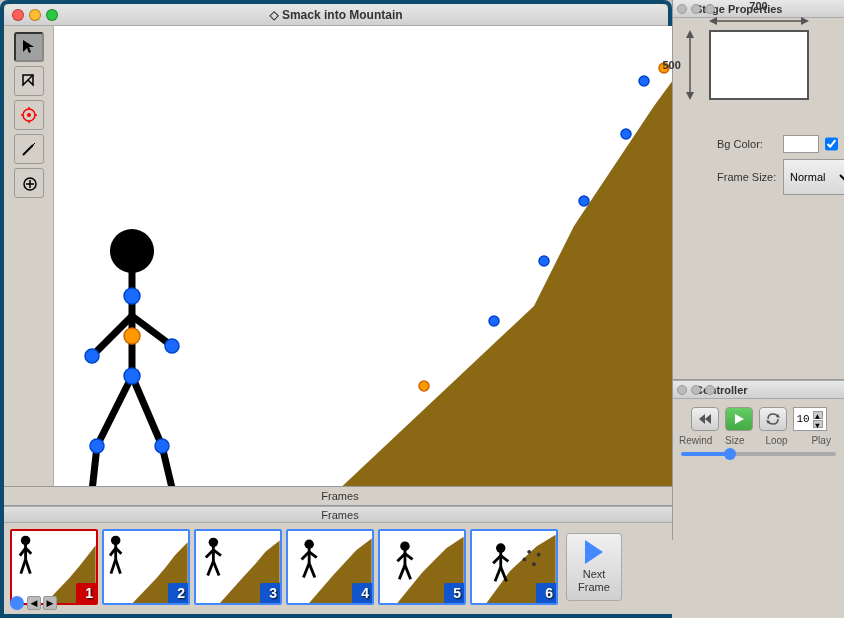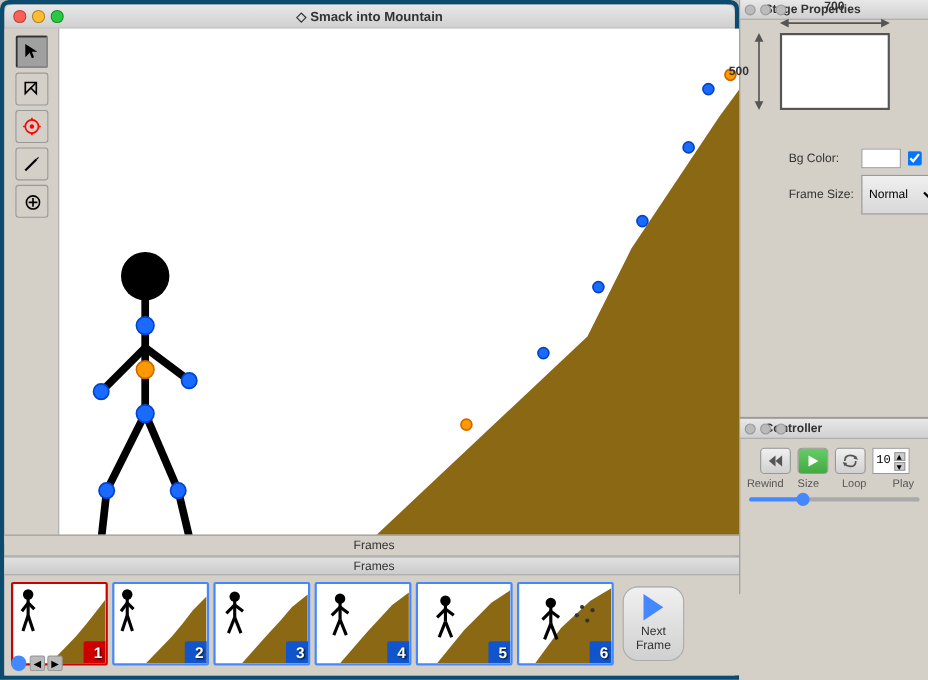--- a/index.html
+++ b/index.html
@@ -174,21 +174,21 @@
       width: 100%;
       height: 100%;
     }
 
     
     .next-frame-btn {
       width: 56px;
       height: 68px;
       background: linear-gradient(to bottom, #f0f0f0, #d0d0d0);
       border: 1px solid #aaa;
-      border-radius: 14px;
+      border-radius: 3px;
       display: flex;
       flex-direction: column;
       align-items: center;
       justify-content: center;
       cursor: pointer;
       gap: 4px;
       flex-shrink: 0;
       margin-left: 4px;
     }
     .next-frame-arrow {

